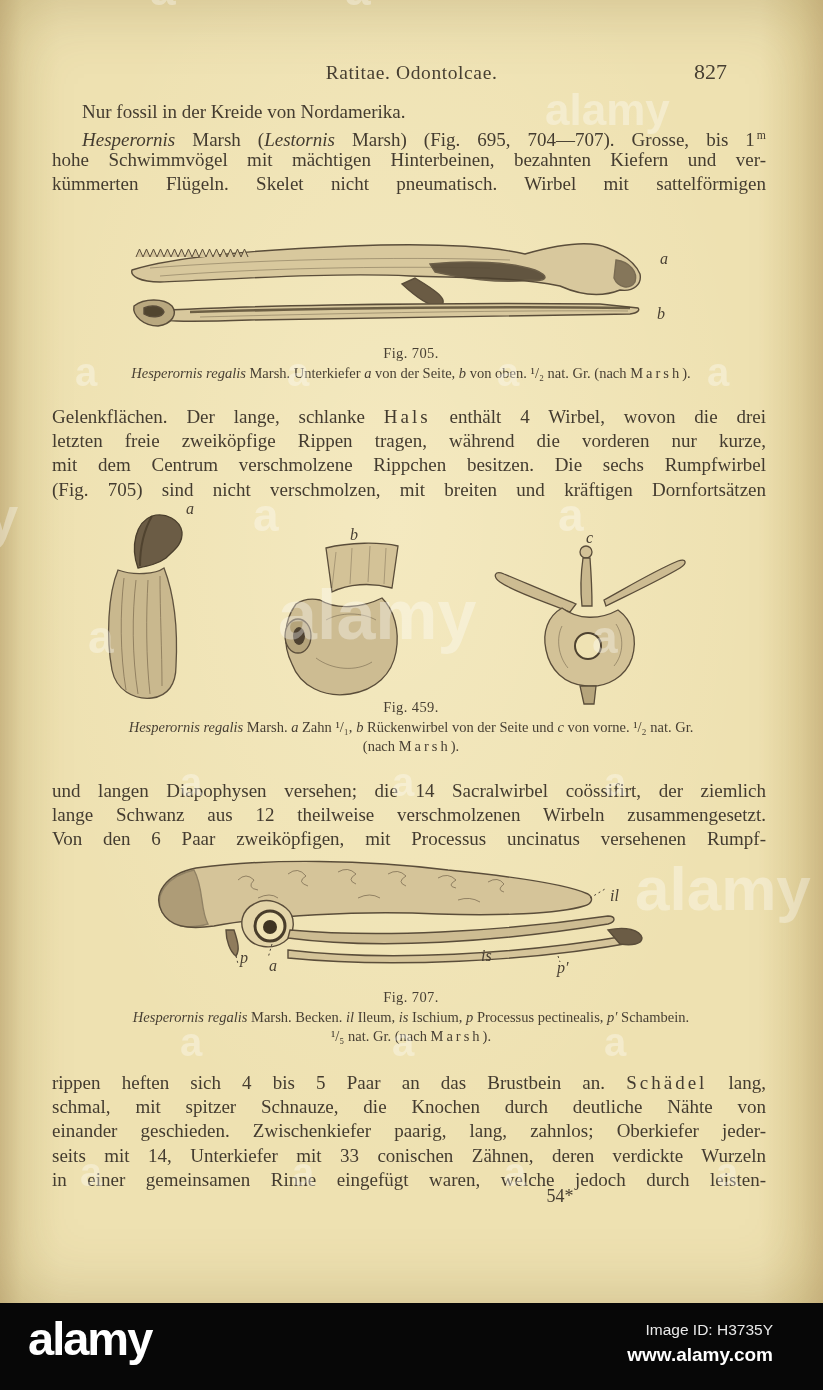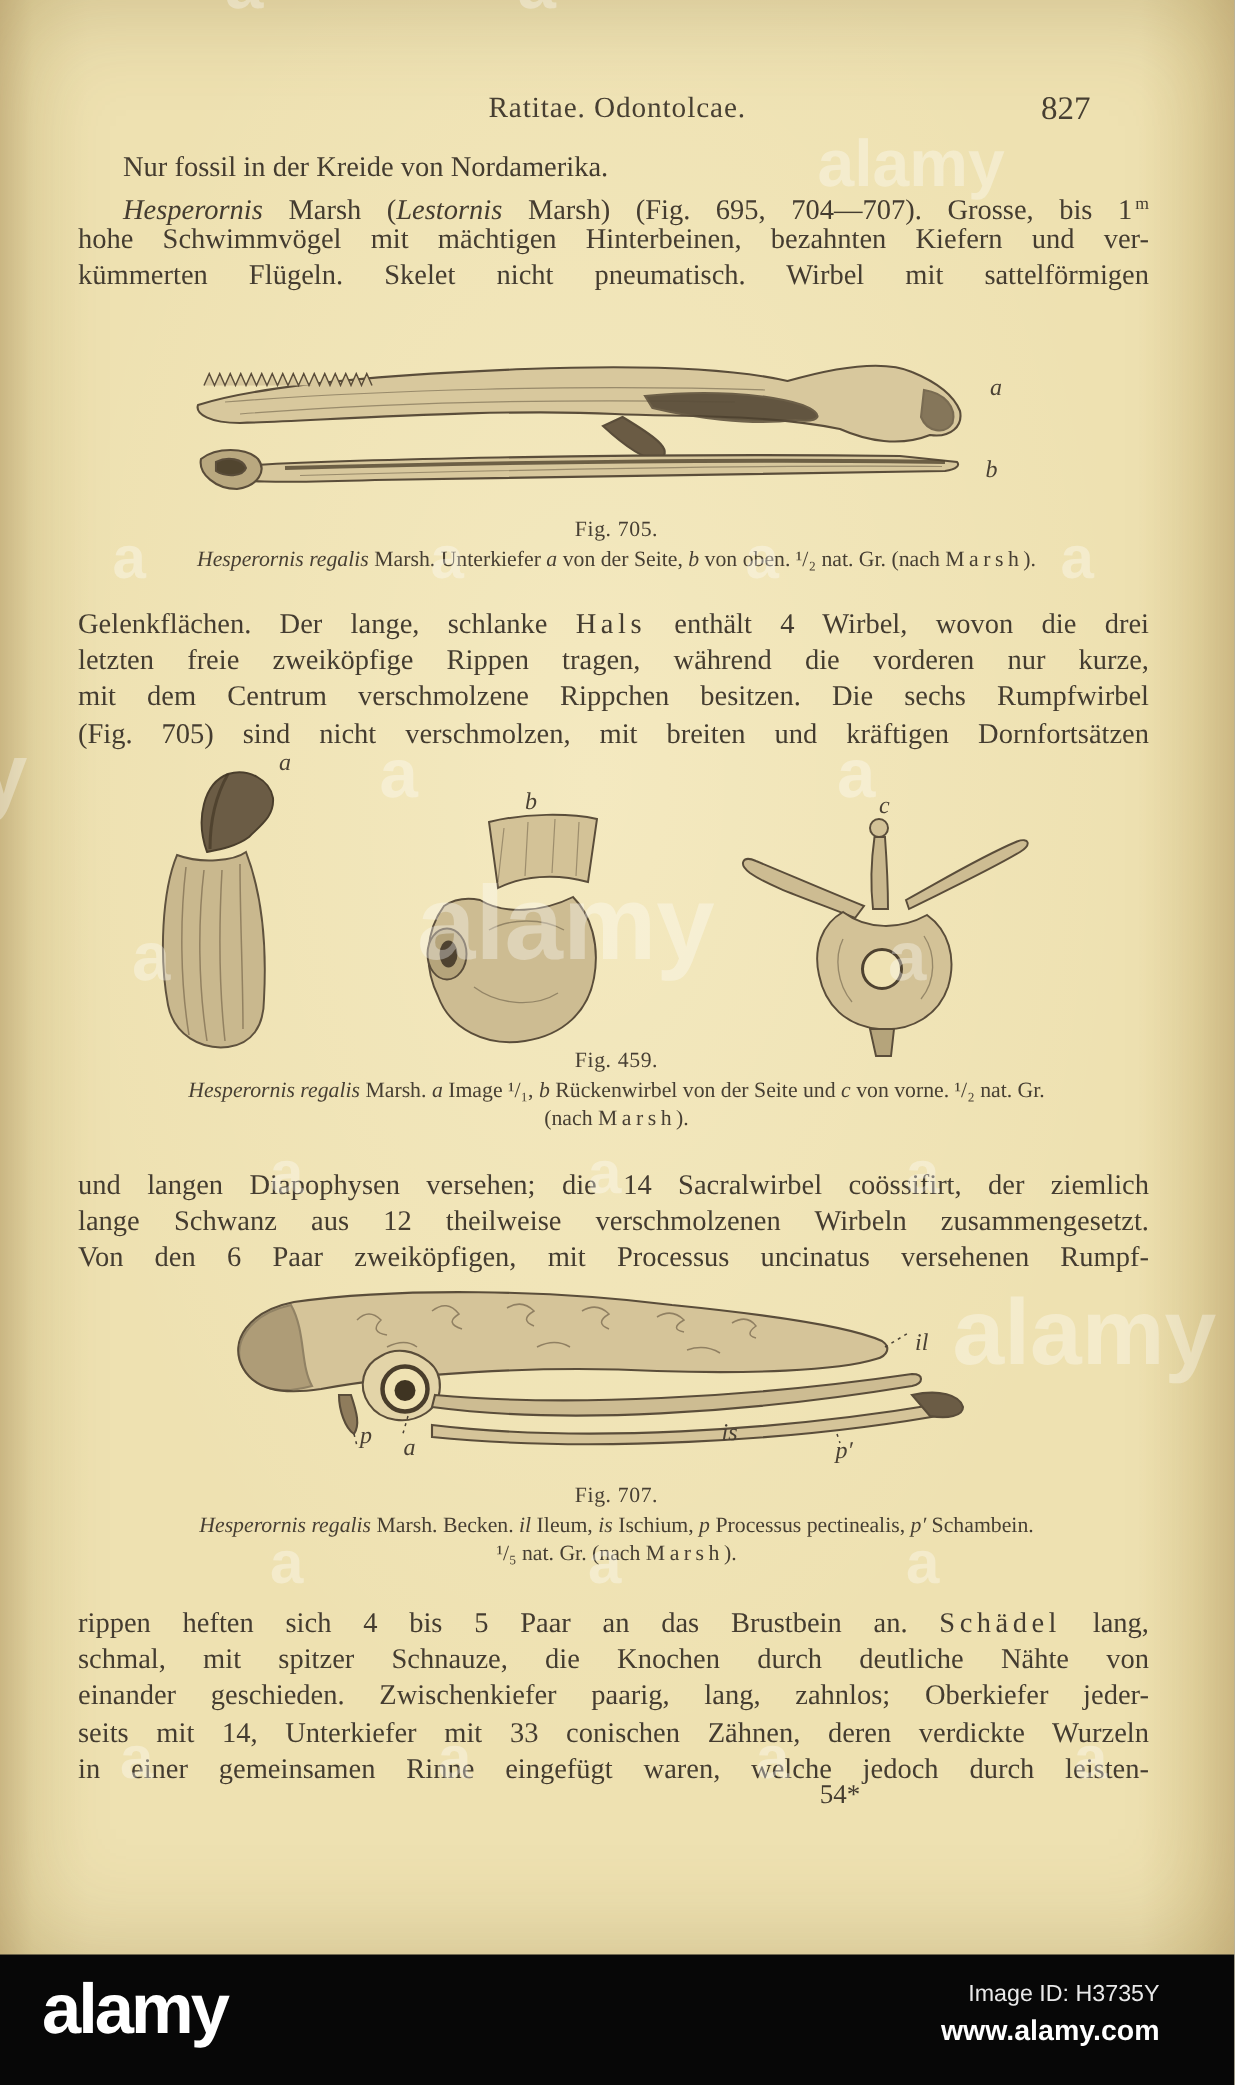--- a/index.html
+++ b/index.html
@@ -108,21 +108,21 @@
         <path d="M506,98 C530,86 560,72 580,60 C588,55 586,50 578,53 C554,63 526,80 504,92 Z" fill="#cdbc92"></path>
         <path d="M462,100 C448,108 442,124 446,142 C450,162 464,176 486,178 C508,180 526,168 532,150 C538,130 532,112 518,102 C500,112 478,112 462,100 Z" fill="#d3c297"></path>
         <circle cx="488" cy="138" r="13" fill="#efe2b3" stroke="#4e4230" stroke-width="2"></circle>
         <path d="M480,178 L496,178 L494,196 L484,196 Z" fill="#b5a47b"></path>
         <path d="M462,118 C456,130 458,148 468,160 M516,116 C524,128 524,146 514,158" fill="none" stroke-width=".9" opacity=".5"></path>
       </g>
     </svg>
 
     <div class="caption" style="top:698px">
         <div class="figlabel">Fig. 459.</div>
-        <div class="capline"><span class="it">Hesperornis regalis</span><span> Marsh. </span><span class="it">a</span><span> Image ¹/₁, </span><span class="it">b</span><span> Rückenwirbel von der Seite und </span><span class="it">c</span><span> von vorne. ¹/₂ nat. Gr.</span></div>
+        <div class="capline"><span class="it">Hesperornis regalis</span><span> Marsh. </span><span class="it">a</span><span> Zahn ¹/₁, </span><span class="it">b</span><span> Rückenwirbel von der Seite und </span><span class="it">c</span><span> von vorne. ¹/₂ nat. Gr.</span></div>
         <div class="capline"><span>(nach </span><span class="lsp">Marsh</span><span>).</span></div>
       </div>
 
     <div class="para" style="top:779px">
         <div class="line"><span>und langen Diapophysen versehen; die 14 Sacralwirbel coössifirt, der ziemlich</span></div>
         <div class="line"><span>lange Schwanz aus 12 theilweise verschmolzenen Wirbeln zusammengesetzt.</span></div>
         <div class="line"><span>Von den 6 Paar zweiköpfigen, mit Processus uncinatus versehenen Rumpf-</span></div>
       </div>
 
     <svg class="figsvg" style="left:138px;top:858px" width="530" height="128" viewBox="0 0 530 128">

